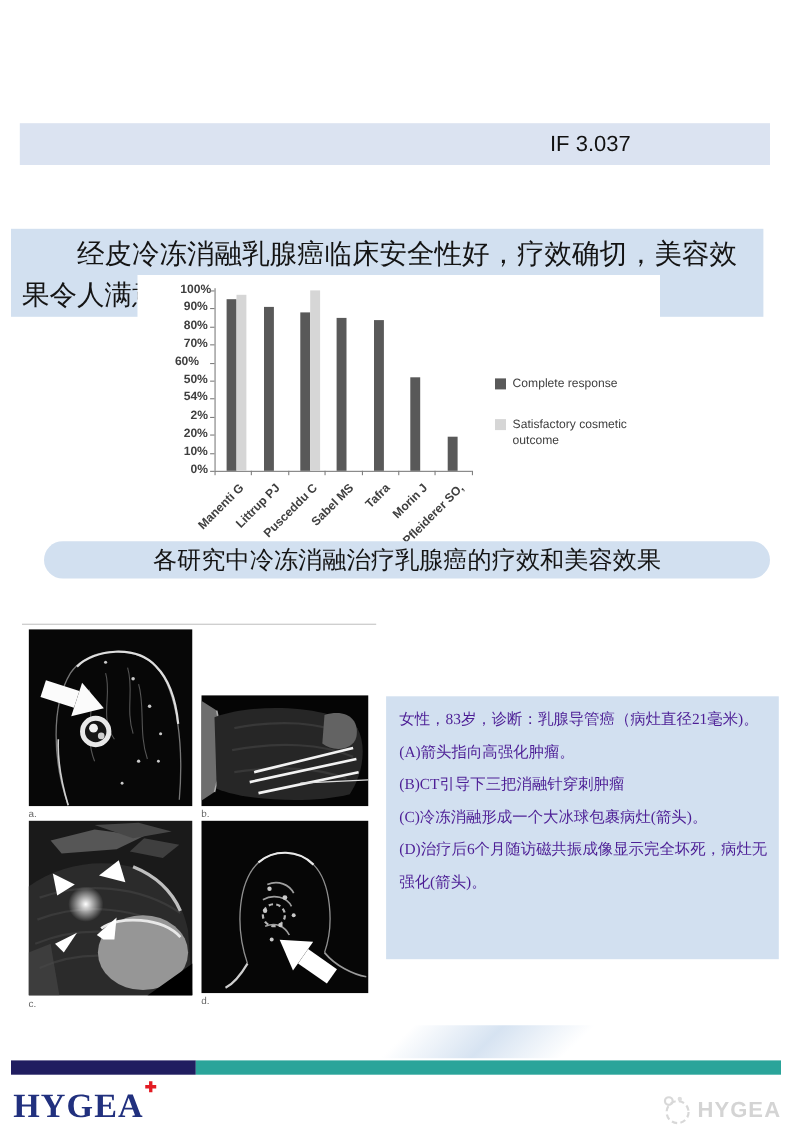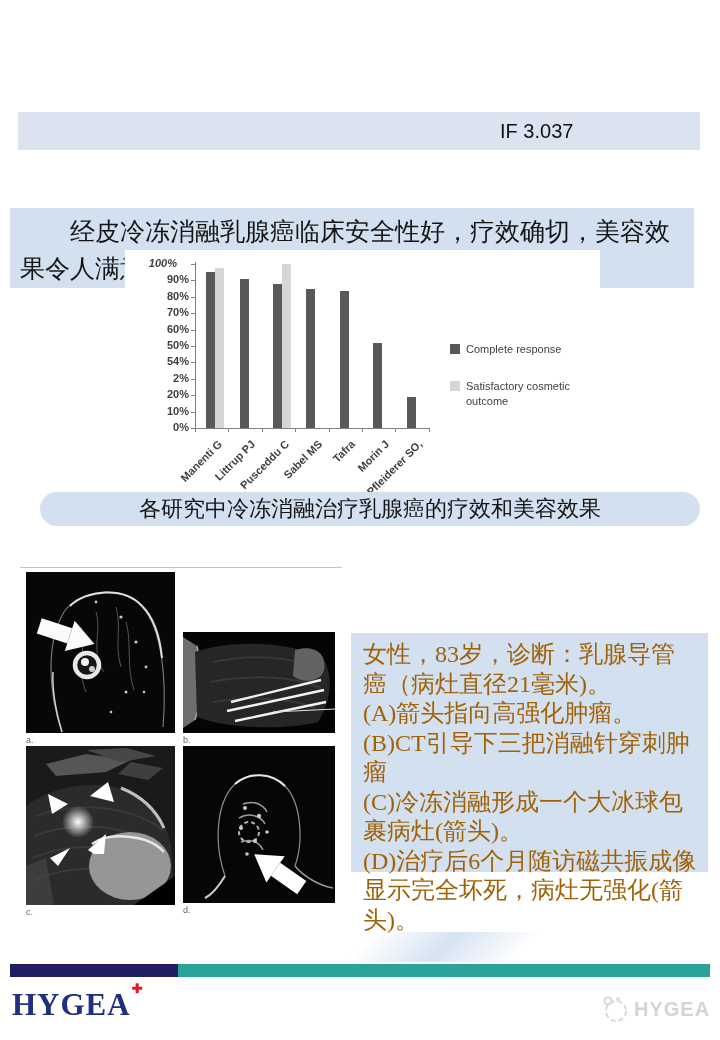--- a/index.html
+++ b/index.html
@@ -28,21 +28,21 @@
   .legend-txt{position:absolute;width:136px;line-height:15px;color:#3f3f3f;}
   .caption-bar{left:40px;top:492px;width:660px;height:34px;background:#d2e0f0;
                font-family:"Liberation Serif","DejaVu Serif",serif;font-size:22px;
                line-height:34px;text-align:center;color:#141414;border-radius:17px;}
   .fig-topline{left:20px;top:567px;width:322px;height:1px;background:#c4c4c4;}
   .fig{position:absolute;display:block;}
   .fig-label{position:absolute;font-size:9px;color:#666;}
   .case-panel{left:351px;top:633px;width:357px;height:239px;background:#d2e0f0;}
   .case-panel p{margin:0;padding:7px 10px 0 12px;
                 font-family:"Liberation Serif","DejaVu Serif",serif;
-                font-size:24px;line-height:29.5px;color:#a16207;}
+                font-size:14px;line-height:29.5px;color:#4c1d95;}
   .bar-navy{left:10px;top:964px;width:168px;height:13px;}
   .bar-teal{left:178px;top:964px;width:532px;height:13px;}
   .swoosh{left:340px;top:932px;width:230px;height:30px;
           background:linear-gradient(100deg,rgba(210,224,240,0) 10%,rgba(210,224,240,.9) 45%,rgba(210,224,240,0) 80%);
           transform:skewX(-40deg);}
   .logo{left:12px;top:987px;font-family:"Liberation Serif","DejaVu Serif",serif;
         font-size:31px;font-weight:bold;letter-spacing:1px;}
   .logo-mark{position:absolute;top:-6px;margin-left:1px;font-size:13px;}
   .watermark{left:600px;top:993px;display:flex;align-items:center;gap:4px;opacity:.85;}
   .watermark span{font-size:20px;letter-spacing:1px;color:#cdcdcd;font-weight:bold;}
@@ -67,29 +67,29 @@
       <div class="ylab" style="left: 26px; top: 154.6px;">10%</div>
       <div class="axis" style="left: 66px; top: 161.6px; width: 4px; height: 1px;"></div>
       <div class="ylab" style="left: 26px; top: 138.2px;">20%</div>
       <div class="axis" style="left: 66px; top: 145.2px; width: 4px; height: 1px;"></div>
       <div class="ylab" style="left: 26px; top: 121.8px;">2%</div>
       <div class="axis" style="left: 66px; top: 128.8px; width: 4px; height: 1px;"></div>
       <div class="ylab" style="left: 26px; top: 105.4px;">54%</div>
       <div class="axis" style="left: 66px; top: 112.4px; width: 4px; height: 1px;"></div>
       <div class="ylab" style="left: 26px; top: 89px;">50%</div>
       <div class="axis" style="left: 66px; top: 96px; width: 4px; height: 1px;"></div>
-      <div class="ylab" style="left: 26px; top: 72.6px;">60%</div>
+      <div class="ylab" style="left: 26px; top: 72.6px; text-align: center;">60%</div>
       <div class="axis" style="left: 66px; top: 79.6px; width: 4px; height: 1px;"></div>
       <div class="ylab" style="left: 26px; top: 56.2px;">70%</div>
       <div class="axis" style="left: 66px; top: 63.2px; width: 4px; height: 1px;"></div>
       <div class="ylab" style="left: 26px; top: 39.8px;">80%</div>
       <div class="axis" style="left: 66px; top: 46.8px; width: 4px; height: 1px;"></div>
       <div class="ylab" style="left: 26px; top: 23.4px;">90%</div>
       <div class="axis" style="left: 66px; top: 30.4px; width: 4px; height: 1px;"></div>
-      <div class="ylab" style="left: 14px; top: 7px; font-style: italic;">100%</div>
+      <div class="ylab" style="left: 29px; top: 7px;">100%</div>
       <div class="axis" style="left: 66px; top: 14px; width: 4px; height: 1px;"></div>
       <div class="axis" style="left: 70px; top: 12px; width: 1px; height: 166px;"></div>
       <div class="axis" style="left: 70px; top: 178px; width: 234px; height: 1px;"></div>
       <div class="axis" style="left: 70px; top: 178px; width: 1px; height: 4px;"></div>
       <div class="axis" style="left: 103.4px; top: 178px; width: 1px; height: 4px;"></div>
       <div class="axis" style="left: 136.8px; top: 178px; width: 1px; height: 4px;"></div>
       <div class="axis" style="left: 170.2px; top: 178px; width: 1px; height: 4px;"></div>
       <div class="axis" style="left: 203.6px; top: 178px; width: 1px; height: 4px;"></div>
       <div class="axis" style="left: 237px; top: 178px; width: 1px; height: 4px;"></div>
       <div class="axis" style="left: 270.4px; top: 178px; width: 1px; height: 4px;"></div>

